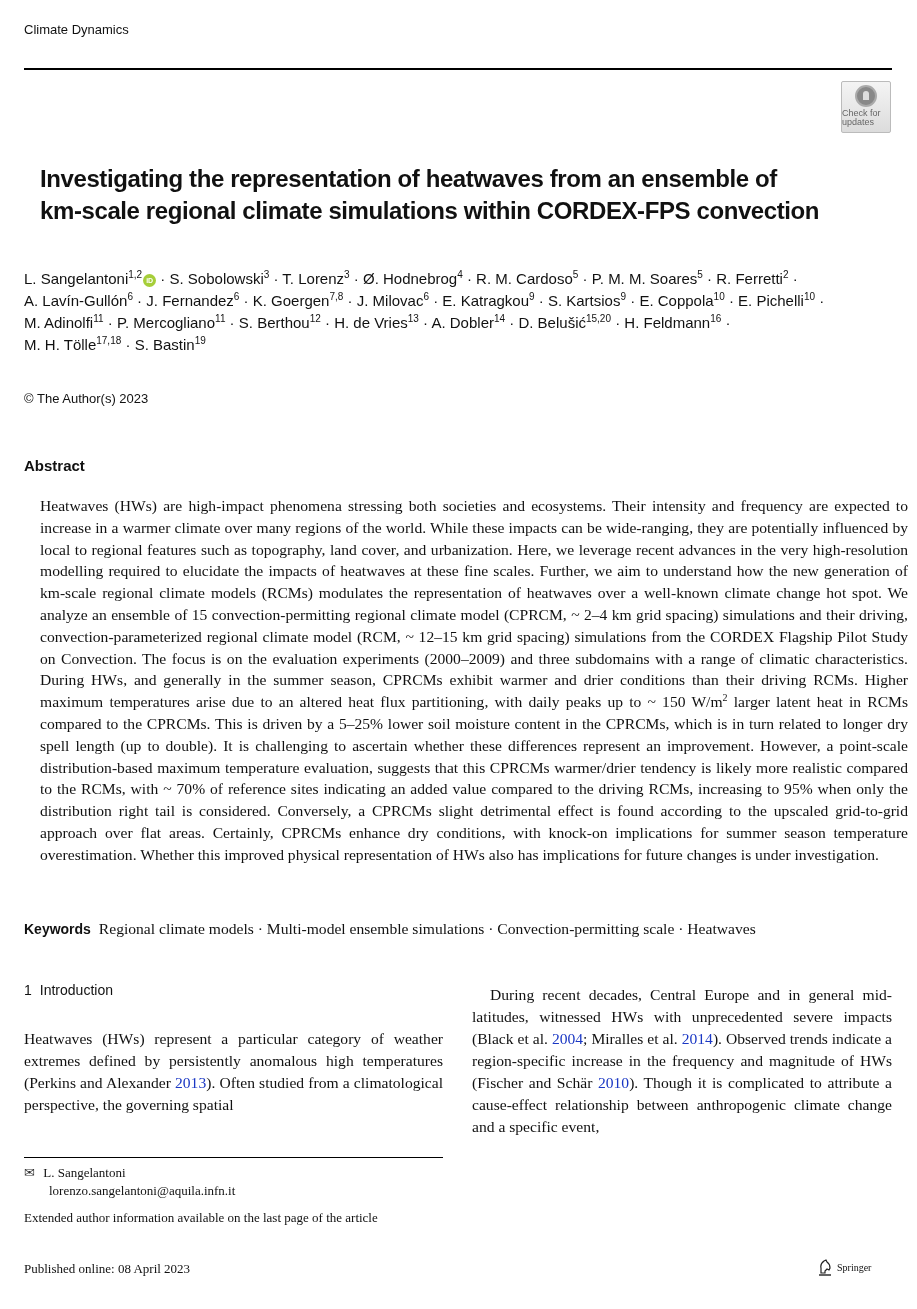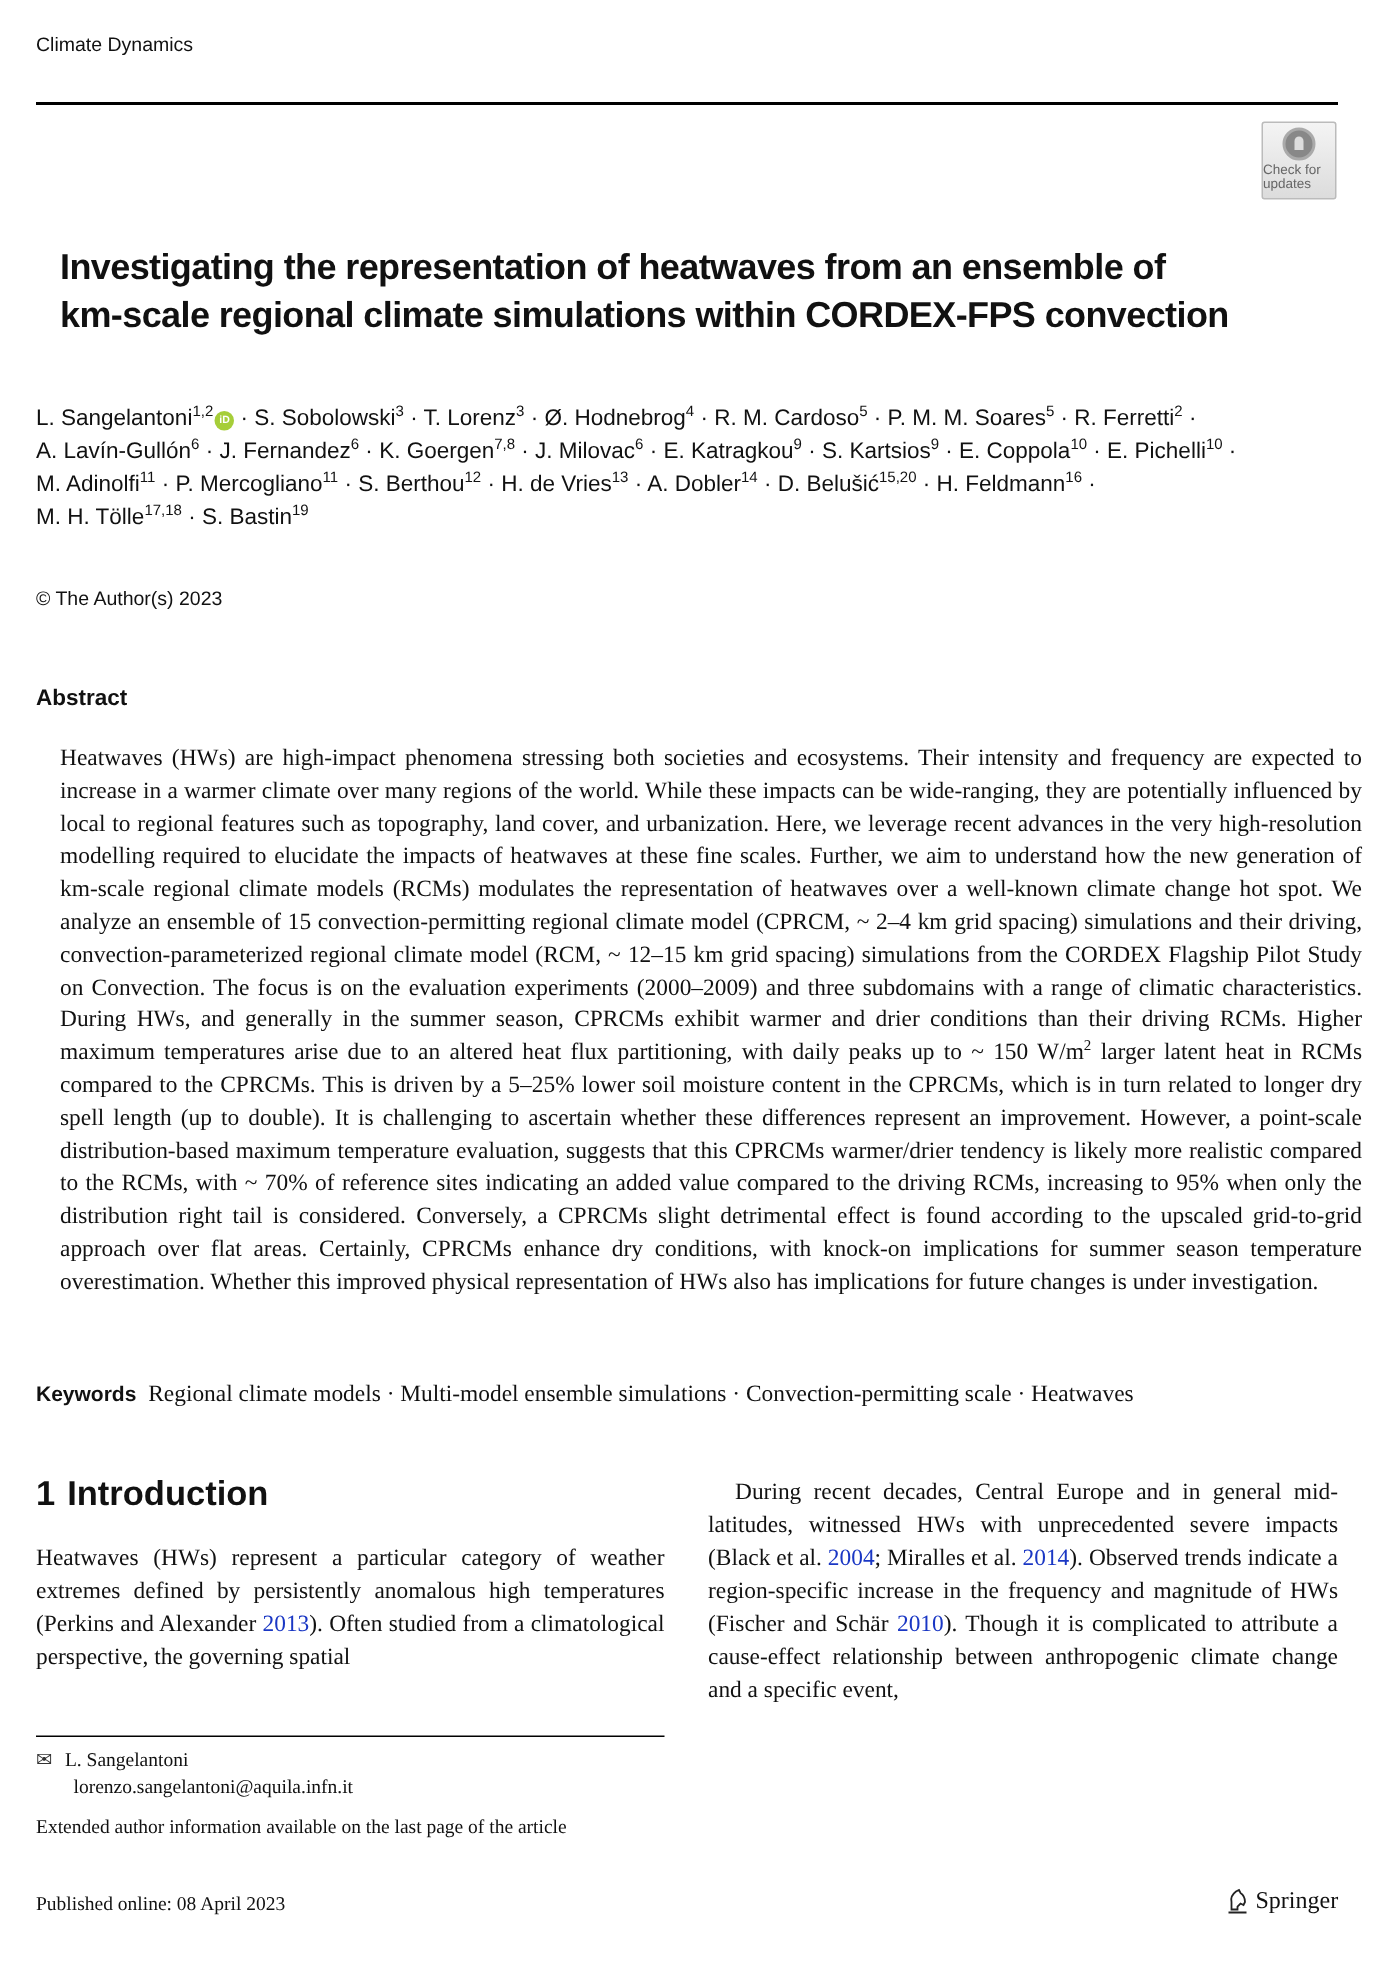--- a/index.html
+++ b/index.html
@@ -29,37 +29,37 @@
   #dates { position: absolute; left: 24px; top: 390px; font-size: 13px; line-height: 18px; }
 
   #abstract-heading { position: absolute; left: 24px; top: 457px; font-size: 15px; font-weight: bold; margin: 0; }
   #abstract-body { position: absolute; left: 24px; top: 479px; width: 868px; font-size: 15.6px; line-height: 21.8px;
     text-align: justify; margin: 16px; }
   #abstract-body sup { font-size: 10px; line-height: 0; }
 
   #keywords { position: absolute; left: 24px; top: 919px; font-size: 15.6px; line-height: 20px; }
   #keywords .kw-label { font-family: "Liberation Sans", sans-serif; font-weight: bold; font-size: 14px; margin-right: 4px; }
 
-  #intro-heading { position: absolute; left: 24px; top: 982px; font-size: 23px; font-weight: bold; margin: 0; text-align: right; }
+  #intro-heading { position: absolute; left: 24px; top: 982px; font-size: 14px; font-weight: normal; margin: 0; text-align: right; }
   #intro-heading .num { margin-right: 8px; }
 
   .col-text { font-size: 15.6px; line-height: 22px; text-align: justify; margin: 0; }
   .col-text a { color: #1a37c4; text-decoration: none; }
   #intro-left { position: absolute; left: 24px; top: 1028px; width: 419px; }
   #intro-right { position: absolute; left: 472px; top: 984px; width: 420px; }
   .indent { text-indent: 18px; }
 
   #footnote-rule { position: absolute; left: 24px; top: 1157px; width: 419px; height: 1px; background: #000; }
   #corr { position: absolute; left: 24px; top: 1164px; font-size: 13px; line-height: 18px; }
   #corr .env { display: inline-block; width: 16px; font-size: 13px; color: #333; }
   #corr .email { padding-left: 25px; display: block; }
   #ext-info { position: absolute; left: 24px; top: 1209px; font-size: 13px; line-height: 18px; }
 
   #published { position: absolute; left: 24px; top: 1260px; font-size: 13px; line-height: 18px; }
-  #springer { position: absolute; left: 817px; top: 1258px; font-size: 16px; line-height: 20px; display: flex; align-items: center; }
+  #springer { position: absolute; left: 817px; top: 1258px; font-size: 10px; line-height: 20px; display: flex; align-items: center; }
   #springer .horse { display: inline-block; width: 16px; height: 18px; margin-right: 4px; }
 </style>
 </head>
 <body>
 
 <div id="journal" class="sans">
   <div>Climate Dynamics</div>
 </div>
 <div id="header-rule"></div>
 

